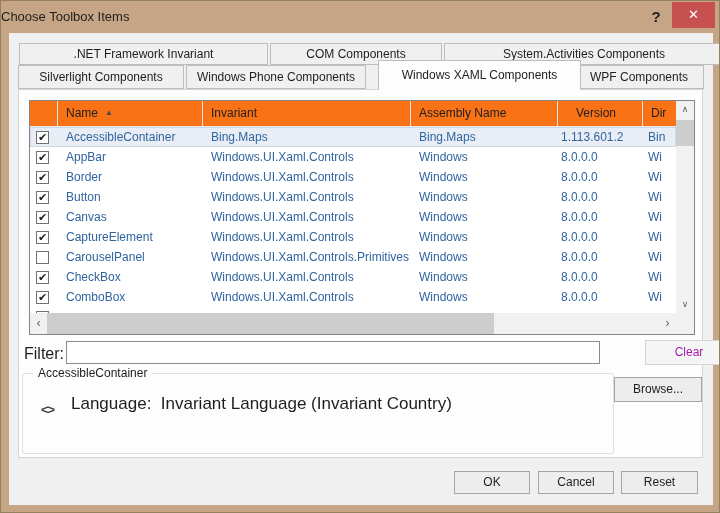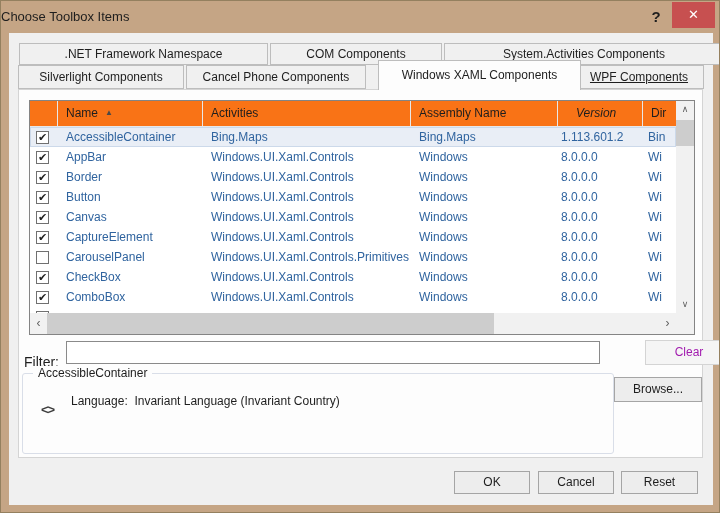--- a/index.html
+++ b/index.html
@@ -21,21 +21,21 @@
   .tabpage{position:absolute;left:9px;top:56px;width:685px;height:369px;background:#fdfdfd;
        border:1px solid #d4d4d4;box-sizing:border-box;z-index:2;}
   .listview{position:absolute;left:10px;top:10px;width:666px;height:235px;background:#fff;
        border:1px solid #848484;box-sizing:border-box;}
   .lv-header{position:absolute;left:0;top:0;width:646px;height:26px;display:grid;
        grid-template-columns:28px 145px 208px 147px 85px 33px;box-sizing:border-box;background:#f97316;
        border-bottom:1px solid #e8e8e8;}
   .hcell{line-height:24px;font-size:12px;color:#1e1e1e;border-right:1px solid #e8e8e8;overflow:hidden;
        white-space:nowrap;padding-left:8px;box-sizing:border-box;}
   .hcell.c-check{padding:0;}
-  .hcell.c-version{padding-left:18px;font-style:italic;}
+  .hcell.c-version{padding-left:18px;}
   .hcell.c-dir{padding-left:8px;border-right:none;}
   .sort{font-size:8px;color:#4a4a4a;margin-left:7px;vertical-align:2px;}
   .lv-rows{position:absolute;left:0;top:26px;width:646px;height:186px;overflow:hidden;}
   .lv-row{display:grid;grid-template-columns:28px 145px 208px 147px 85px 33px;height:20px;}
   .lv-row.selected{background:#e9eef6;box-shadow:inset 0 0 0 1px #ccd9ea;}
   .cell{line-height:20px;font-size:12px;color:#30649f;overflow:hidden;white-space:nowrap;
        padding-left:8px;box-sizing:border-box;}
   .cell.c-check{padding:0;display:flex;align-items:center;}
   .cell.c-version{padding-left:3px;}
   .cell.c-dir{padding-left:5px;}
@@ -47,68 +47,68 @@
   .vscroll .arrow.up{top:0;}
   .vscroll .arrow.down{bottom:0;}
   .vthumb{position:absolute;left:0;top:19px;width:18px;height:26px;background:#cdcdcd;}
   .hscroll{position:absolute;left:0;bottom:0;width:646px;height:21px;background:#f1f1f1;}
   .hscroll .arrow{position:absolute;top:0;width:17px;height:21px;line-height:20px;text-align:center;
        font-size:12px;color:#5f5f5f;}
   .hscroll .arrow.left{left:0;}
   .hscroll .arrow.right{right:0;}
   .hthumb{position:absolute;left:17px;top:0;width:447px;height:21px;background:#cdcdcd;}
   .scorner{position:absolute;right:0;bottom:0;width:18px;height:21px;background:#f1f1f1;}
-  .filter-label{position:absolute;left:5px;top:252px;height:23px;line-height:23px;font-size:14px;color:#1e1e1e;margin-top:9px;}
+  .filter-label{position:absolute;left:5px;top:252px;height:23px;line-height:23px;font-size:16px;color:#1e1e1e;}
   .filter-input{position:absolute;left:47px;top:251px;width:534px;height:23px;border:1px solid #8a8a8a;
        background:#fff;font-family:"Liberation Sans",sans-serif;font-size:12px;padding:0 4px;box-sizing:border-box;outline:none;}
   .btn{position:absolute;background:#ededed;border:1px solid #a5a5a5;font-size:12px;color:#1e1e1e;
        text-align:center;box-sizing:border-box;cursor:default;}
   .btn.disabled{background:#f5f5f5;border-color:#d4d4d4;color:#a21caf;margin-left:31px;}
   .btn-clear{left:595px;top:250px;width:88px;height:25px;line-height:23px;}
   .btn-browse{left:595px;top:287px;width:88px;height:25px;line-height:23px;}
   .groupbox{position:absolute;left:3px;top:283px;width:592px;height:81px;border:1px solid #d9dee8;
        border-radius:3px;box-sizing:border-box;}
   .group-label{position:absolute;left:10px;top:-8px;background:#fdfdfd;padding:0 5px;font-size:12px;
        color:#1e1e1e;line-height:15px;}
   .code-icon{position:absolute;left:18px;top:28px;font-size:13px;font-weight:bold;color:#3c3c3c;letter-spacing:-1px;}
-  .lang-text{position:absolute;left:48px;top:20px;font-size:12px;color:#1e1e1e;white-space:pre;}
+  .lang-text{position:absolute;left:48px;top:20px;font-size:17px;color:#1e1e1e;white-space:pre;}
   .btn-ok{left:445px;top:438px;width:76px;height:23px;line-height:21px;}
   .btn-cancel{left:529px;top:438px;width:76px;height:23px;line-height:21px;}
   .btn-reset{left:612px;top:438px;width:77px;height:23px;line-height:21px;}
 </style>
 </head>
 <body>
 
 <div class="win">
 
   <div class="titlebar">
     <div class="title">Choose Toolbox Items</div>
     <div class="helpbtn"><span>?</span></div>
     <div class="closebtn"><span>✕</span></div>
   </div>
 
   <div class="dialog">
 
     <div id="tabstrip">
-        <div class="tab row1" style="left: 10px; width: 249px;">.NET Framework Namespace</div>
+        <div class="tab row1" style="left: 10px; width: 249px;">.NET Framework Invariant</div>
         <div class="tab row1" style="left: 261px; width: 172px;">COM Components</div>
         <div class="tab row1" style="left: 435px; width: 280px;">System.Activities Components</div>
         <div class="tab row2" style="left: 9px; width: 166px;">Silverlight Components</div>
-        <div class="tab row2" style="left: 177px; width: 180px;">Cancel Phone Components</div>
+        <div class="tab row2" style="left: 177px; width: 180px;">Windows Phone Components</div>
         <div class="tab row2 active" style="left: 359px; width: 203px;">Windows XAML Components</div>
-        <div class="tab row2" style="left: 565px; width: 130px; text-decoration: underline;">WPF Components</div>
+        <div class="tab row2" style="left: 565px; width: 130px;">WPF Components</div>
       </div>
 
     <div class="tabpage">
 
       <div class="listview">
         <div class="lv-header" id="lvheader">
             <div class="hcell c-check"></div>
             <div class="hcell c-name">Name<span class="sort">▲</span></div>
-            <div class="hcell c-ns">Activities</div>
+            <div class="hcell c-ns">Invariant</div>
             <div class="hcell c-asm">Assembly Name</div>
             <div class="hcell c-version">Version</div>
             <div class="hcell c-dir">Dir</div>
           </div>
         <div class="lv-rows" id="lvrows">
             <div class="lv-row selected">
               <div class="cell c-check">
                 <div class="checkbox checked">✔</div>
               </div>
               <div class="cell c-name">AccessibleContainer</div>

